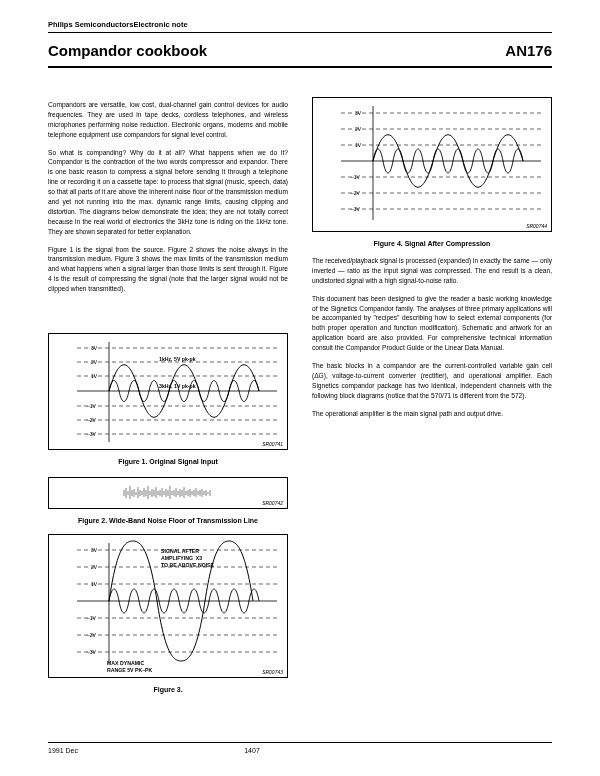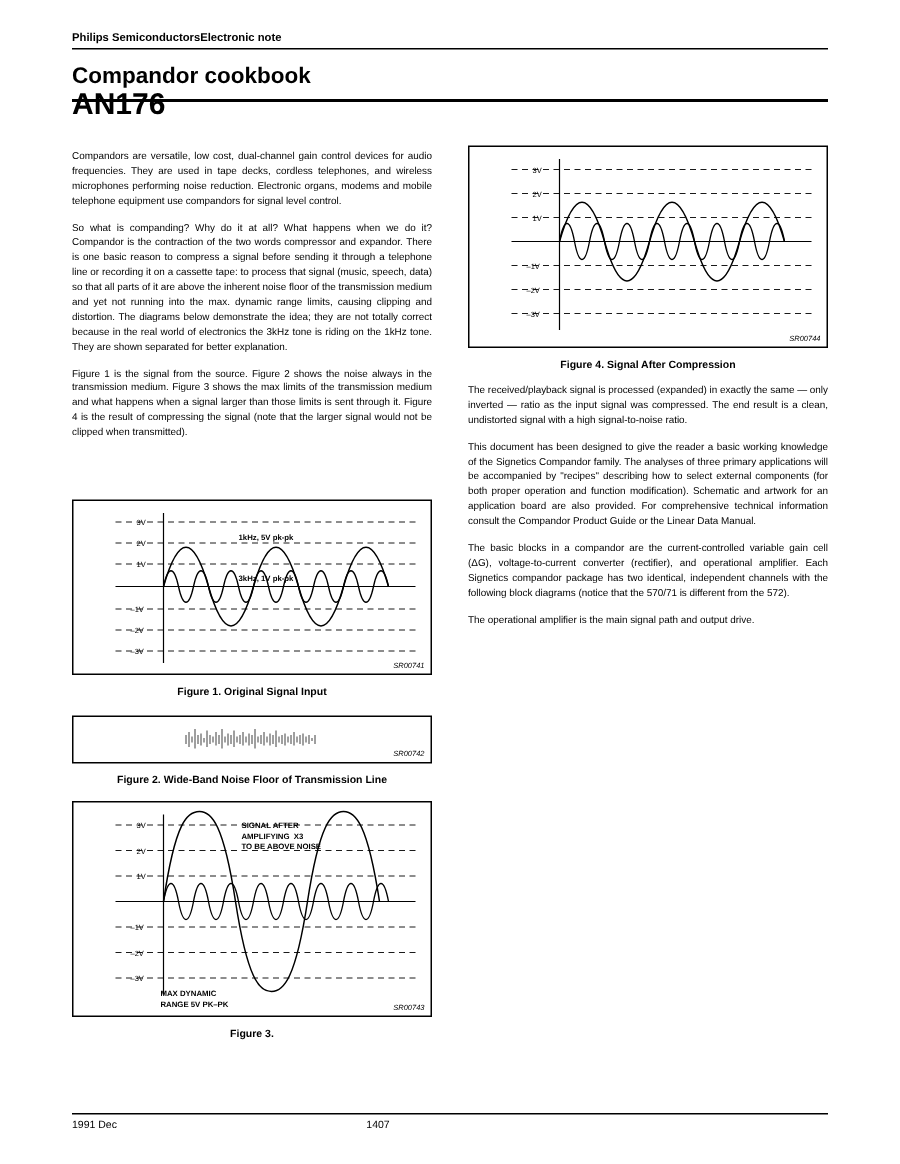--- a/index.html
+++ b/index.html
@@ -41,30 +41,29 @@
     width: 504px;
     height: 1px;
     background: #000;
   }
   .title-row {
     position: absolute;
     left: 48px;
     top: 42px;
     width: 504px;
     display: flex;
-    justify-content: flex-end;
+    justify-content: space-between;
     align-items: baseline;
-    flex-direction: column;
   }
   .doc-title {
     font-size: 15px;
     font-weight: bold;
   }
   .doc-number {
-    font-size: 20px;
+    font-size: 15px;
     font-weight: bold;
   }
   .title-rule {
     position: absolute;
     left: 48px;
     top: 66px;
     width: 504px;
     height: 2px;
     background: #000;
   }

